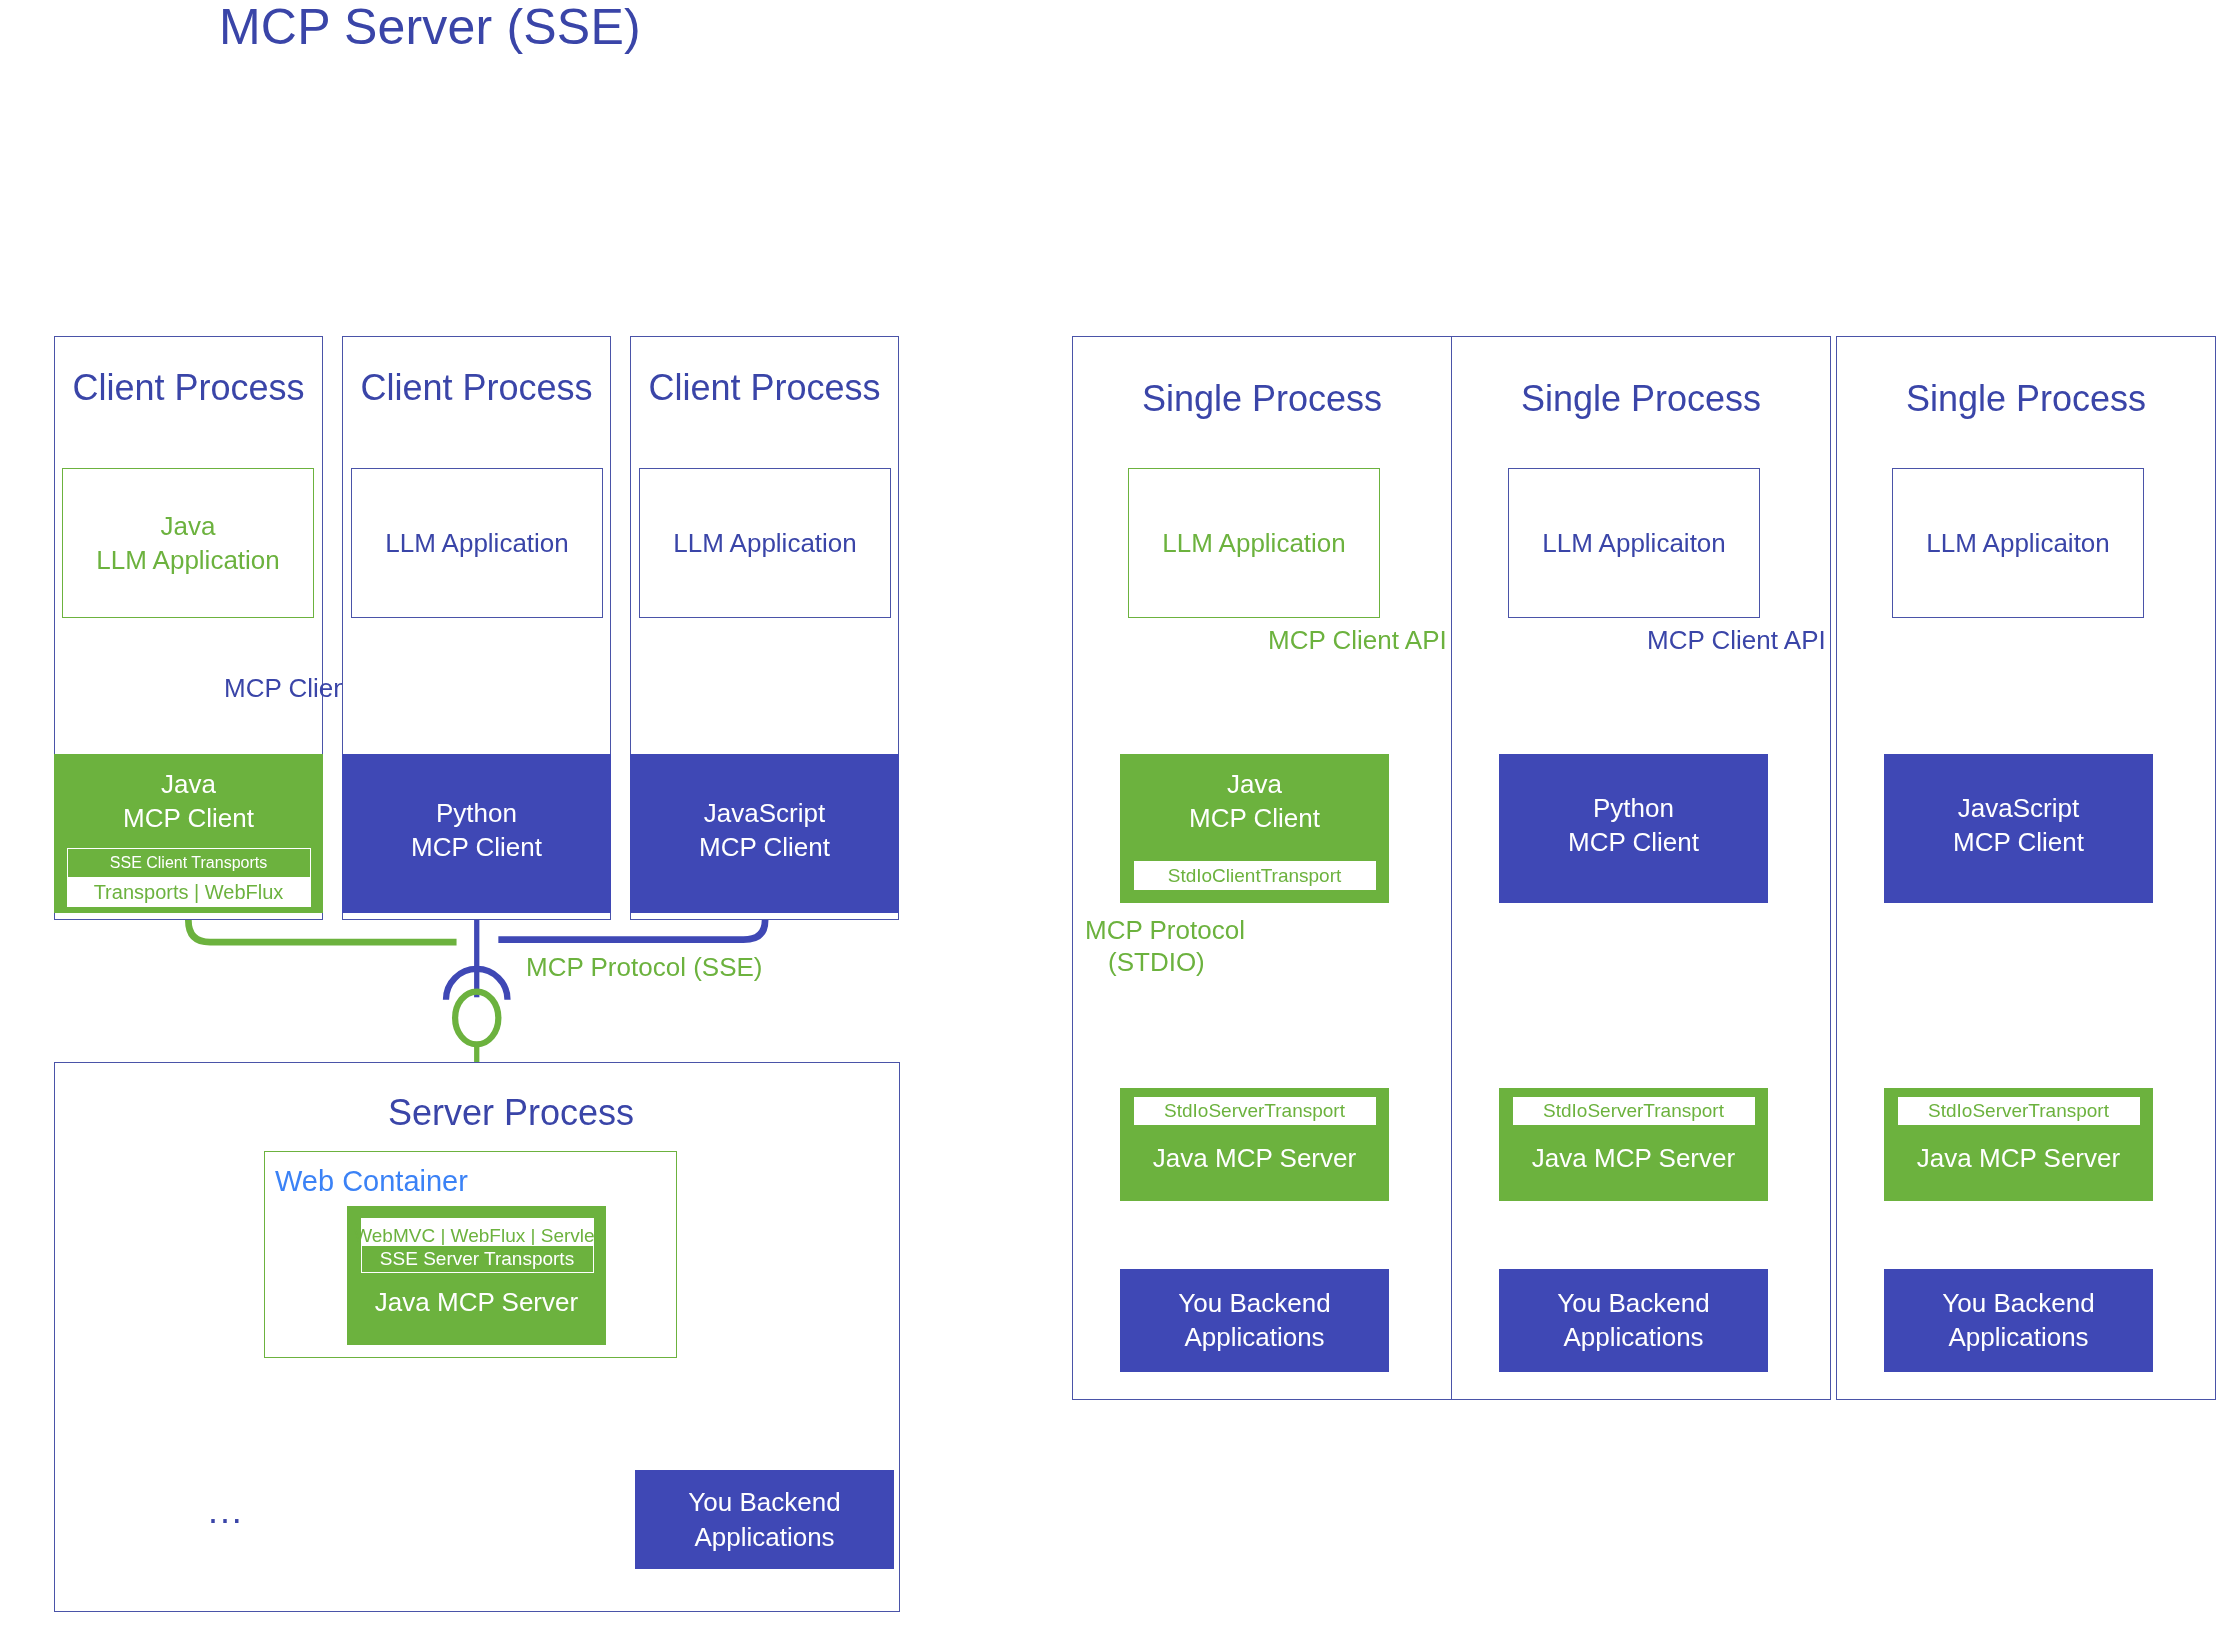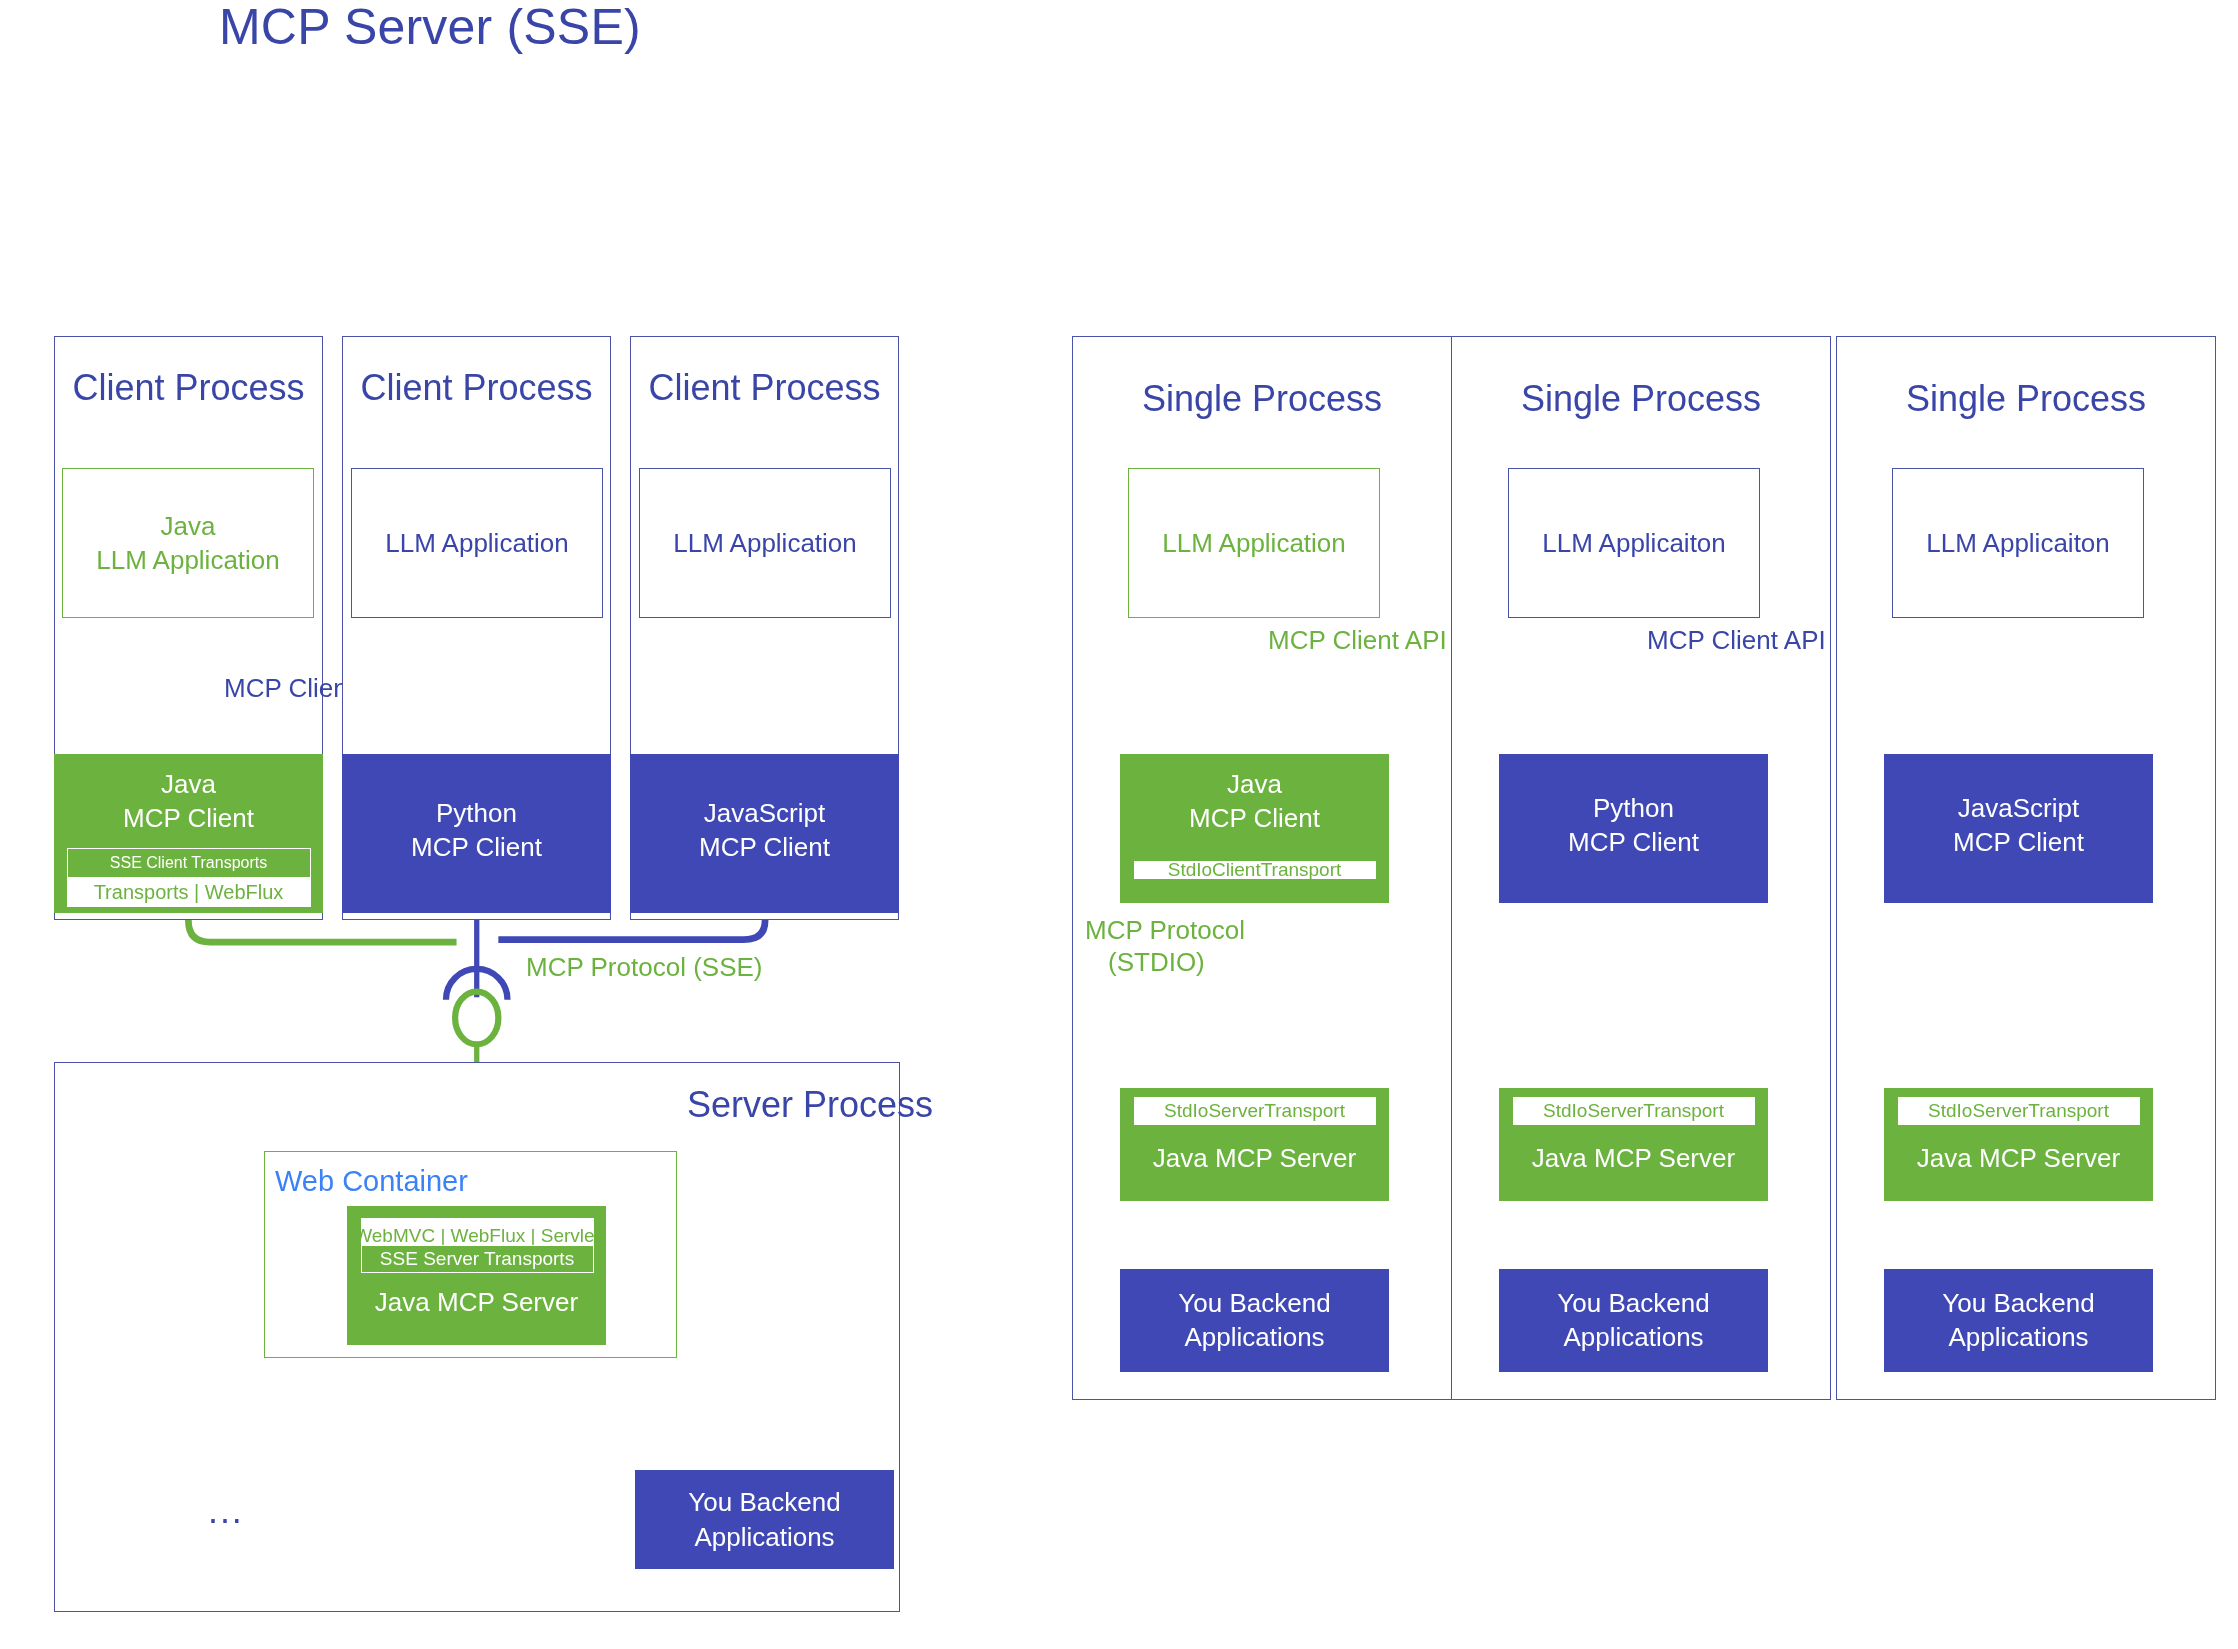--- a/index.html
+++ b/index.html
@@ -195,21 +195,21 @@
   <div class="solid blue" style="left:630px;top:754px;width:269px;height:159px;">
     <div class="label" style="top:42px;font-size:26px;">
       <span>JavaScript</span><br>
       <span>MCP Client</span>
     </div>
   </div>
 
   <div class="wirelabel green" style="left:526px;top:952px;">MCP Protocol (SSE)</div>
 
   <div class="panel" style="left:54px;top:1062px;width:846px;height:550px;">
-    <div class="panel-title" style="top:21px;text-align:right;padding-left:34px;">Server Process</div>
+    <div class="panel-title" style="top:29px;text-align:center;padding-left:34px;">Server Process</div>
   </div>
 
   <div class="container-box" style="left:264px;top:1151px;width:413px;height:207px;"></div>
   <div class="container-title" style="left:275px;top:1165px;">Web Container</div>
 
   <div class="solid green" style="left:347px;top:1206px;width:259px;height:139px;">
     <div class="strip onwhite" style="left:13.5px;top:11.5px;width:233px;height:36px;font-size:19px;">
       <span>WebMVC | WebFlux | Servlet</span>
     </div>
     <div class="strip ongreen" style="left:13.5px;top:39px;width:233px;height:28px;font-size:19px;">
@@ -235,21 +235,21 @@
   </div>
   <div class="appbox green" style="left:1128px;top:468px;width:252px;height:150px;font-size:26px;">
     <span>LLM Application</span>
   </div>
   <div class="wirelabel green" style="left:1268px;top:625px;">MCP Client API</div>
   <div class="solid green" style="left:1120px;top:754px;width:269px;height:149px;">
     <div class="label" style="top:12.5px;font-size:26px;">
       <span>Java</span><br>
       <span>MCP Client</span>
     </div>
-    <div class="strip onwhite" style="left:13.5px;top:107px;width:242px;height:18px;font-size:19px;">
+    <div class="strip onwhite" style="left:13.5px;top:107px;width:242px;height:29px;font-size:19px;">
       <span>StdIoClientTransport</span>
     </div>
   </div>
   <div class="wirelabel green two" style="left:1085px;top:915px;">
     <span>MCP Protocol</span><br>
     <span style="display:inline-block;padding-left:23px;">(STDIO)</span>
   </div>
   <div class="solid green" style="left:1120px;top:1088px;width:269px;height:113px;">
     <div class="strip onwhite" style="left:13.5px;top:8.6px;width:242px;height:28px;font-size:19px;">
       <span>StdIoServerTransport</span>

